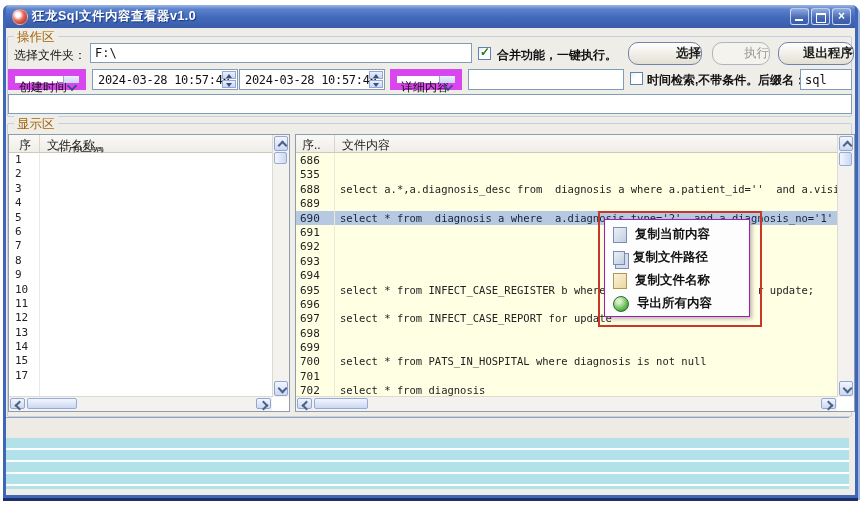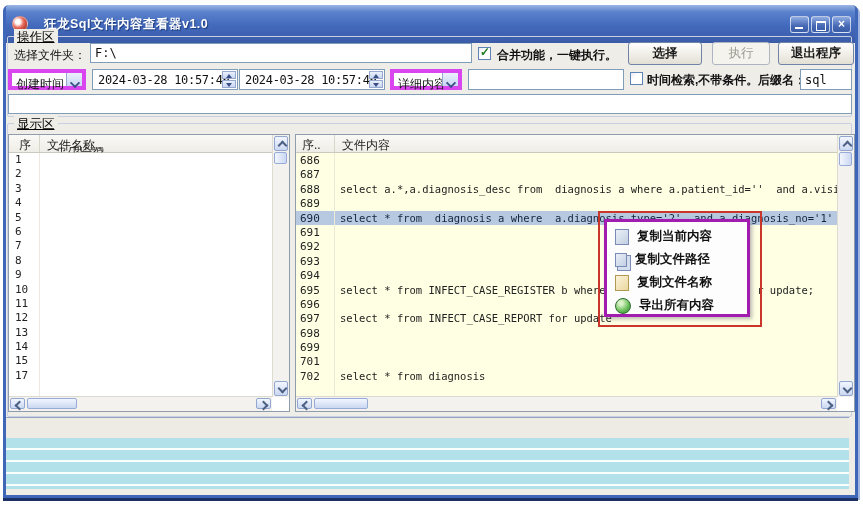--- a/index.html
+++ b/index.html
@@ -1,40 +1,40 @@
 <!DOCTYPE html>
 <html><head>
 <meta charset="utf-8">
 <style>
   html,body{margin:0;padding:0;}
   body{width:863px;height:507px;position:relative;background:#fff;font-family:"Liberation Sans",sans-serif;overflow:hidden;}
   .window{position:absolute;left:3px;top:5px;width:849px;height:490px;background:#EFEDE8;border:3px solid #4066B8;border-top:none;border-radius:6px 6px 0 0;box-shadow:0 3px 0 #1C2F66, 2px 2px 0 #9FB4DF;}
   
-  .titlebar{position:absolute;left:0;top:0;width:100%;height:38px;background:linear-gradient(180deg,#9CB6E4 0%,#5B82CC 18%,#4369BC 55%,#3A5CA8 100%);border-radius:4px 4px 0 0;display:flex;align-items:center;padding:0 4px;box-sizing:border-box;gap:12px;}
+  .titlebar{position:absolute;left:0;top:0;width:100%;height:23px;background:linear-gradient(180deg,#9CB6E4 0%,#5B82CC 18%,#4369BC 55%,#3A5CA8 100%);border-radius:4px 4px 0 0;display:flex;align-items:center;padding:0 4px;box-sizing:border-box;}
   .app-icon{width:14px;height:14px;border-radius:50%;background:radial-gradient(circle at 35% 35%,#ffffff 18%,#e86a5a 45%,#8c1f14 95%);border:1px solid #ffffff66;margin:0 4px 0 2px;flex:none;}
   .title-text{color:#fff;font-size:12.5px;font-weight:bold;text-shadow:1px 1px 1px #1A3A7A;letter-spacing:.5px;white-space:nowrap;}
   .win-btns{margin-left:auto;display:flex;gap:2px;}
   .wbtn{width:19px;height:17px;border-radius:3px;border:1px solid #ffffffAA;background:linear-gradient(180deg,#8FABE2,#4668B4 60%,#3B5CA6);box-sizing:border-box;position:relative;cursor:default;}
   .wbtn .bar{position:absolute;left:4px;bottom:3px;width:8px;height:2px;background:#fff;}
   .wbtn .box{position:absolute;left:4px;top:4px;width:8px;height:7px;border:1px solid #fff;border-top-width:2px;}
   .wbtn .x{position:absolute;left:0;top:0;width:100%;height:100%;color:#fff;font-size:12px;line-height:15px;text-align:center;font-weight:bold;}
   
   .fieldset{position:absolute;border:1px solid #C9CFE0;border-radius:2px;background:transparent;}
-  .group-label{position:absolute;font-size:12.5px;color:#000000;background:#EFEDE8;padding:0 3px;z-index:2;white-space:nowrap;text-decoration:underline;}
+  .group-label{position:absolute;font-size:12.5px;color:#a16207;background:#EFEDE8;padding:0 3px;z-index:2;white-space:nowrap;}
   .lbl{position:absolute;font-size:12px;color:#111;white-space:nowrap;}
   
   .tin{position:absolute;border:1px solid #7F9DB9;background:#fff;font-size:12px;font-family:"DejaVu Sans Mono",monospace;padding:2px 4px;box-sizing:border-box;color:#111;}
   
   .cb{position:absolute;width:13px;height:13px;border:1px solid #5E83B5;background:linear-gradient(135deg,#E7EBF2,#fff 40%);box-sizing:border-box;}
   .cb.checked::after{content:"✓";position:absolute;left:1px;top:-3px;font-size:12px;font-weight:bold;color:#1E7C1E;}
   
-  .btn{position:absolute;height:23px;border:1px solid #7283A8;border-radius:3px;background:linear-gradient(180deg,#FFFFFF,#F2F1EA 45%,#E2DFD5);font-size:12.5px;font-weight:bold;color:#1a1a1a;text-align:center;line-height:21px;box-sizing:border-box;cursor:default;}
+  .btn{position:absolute;height:23px;border:1px solid #7283A8;border-radius:10px;background:linear-gradient(180deg,#FFFFFF,#F2F1EA 45%,#E2DFD5);font-size:12.5px;font-weight:bold;color:#1a1a1a;text-align:right;line-height:21px;box-sizing:border-box;cursor:default;}
   .btn.disabled{color:#9C9A92;font-weight:normal;background:#F4F3EE;border-color:#ADB4C2;}
   
-  .combo{position:absolute;height:21px;border:4px solid #d946ef;background:#fff;box-sizing:border-box;}
+  .combo{position:absolute;height:21px;border:7px solid #d946ef;background:#fff;box-sizing:border-box;}
   .combo .cval{position:absolute;left:4px;top:3px;font-size:12px;color:#111;white-space:nowrap;}
   .combo .cbtn{position:absolute;right:0;top:0;width:16px;height:100%;background:linear-gradient(180deg,#EAF0FC,#C9D7F3);border-left:1px solid #97A8CE;box-sizing:border-box;}
   .chev-dn{position:absolute;left:4px;top:6px;width:6px;height:6px;border-left:2px solid #3A4E86;border-bottom:2px solid #3A4E86;transform:rotate(-45deg) scale(.9);}
   
   .dt{position:absolute;height:21px;border:1px solid #7F9DB9;background:#fff;box-sizing:border-box;}
   .dt .dval{position:absolute;left:5px;top:3px;font-size:12px;font-family:"DejaVu Sans Mono",monospace;color:#111;white-space:nowrap;letter-spacing:-.3px;}
   .spin{position:absolute;right:1px;top:1px;width:14px;height:17px;}
   .spin .sbtn{position:absolute;left:0;width:14px;height:8px;background:linear-gradient(180deg,#EAF0FC,#C9D7F3);border:1px solid #97A8CE;box-sizing:border-box;}
   .spin .up{top:0;} .spin .dn{top:9px;}
   .tri-up{position:absolute;left:3px;top:2px;width:0;height:0;border-left:3px solid transparent;border-right:3px solid transparent;border-bottom:4px solid #3A4E86;}
@@ -62,21 +62,21 @@
   .hscroll{position:absolute;height:14px;background:#F3F2EE;border-top:1px solid #DDDAD2;}
   .sq{position:absolute;background:linear-gradient(180deg,#F2F6FE,#CBD8F2);border:1px solid #93A6D0;border-radius:2px;box-sizing:border-box;}
   .thumbv{position:absolute;left:1px;width:13px;background:linear-gradient(90deg,#F2F6FE,#CBD8F2);border:1px solid #98ABD8;border-radius:2px;box-sizing:border-box;}
   .thumbh{position:absolute;top:1px;height:11px;background:linear-gradient(180deg,#F2F6FE,#CBD8F2);border:1px solid #98ABD8;border-radius:2px;box-sizing:border-box;}
   .ch{position:absolute;width:5px;height:5px;border-left:2px solid #4D6185;border-bottom:2px solid #4D6185;}
   .ch.u{transform:rotate(135deg);left:4px;top:5px;}
   .ch.d{transform:rotate(-45deg);left:4px;top:3px;}
   .ch.l{transform:rotate(45deg);left:5px;top:3px;}
   .ch.r{transform:rotate(225deg);left:3px;top:3px;}
   
-  .menu{position:absolute;background:#FDFDFD;border:3px solid #a21caf;box-shadow:2px 2px 4px rgba(100,100,120,.45);padding:3px 2px;box-sizing:border-box;z-index:5;}
+  .menu{position:absolute;background:#FDFDFD;border:1px solid #a21caf;box-shadow:2px 2px 4px rgba(100,100,120,.45);padding:3px 2px;box-sizing:border-box;z-index:5;}
   .mitem{position:relative;height:23px;display:flex;align-items:center;cursor:default;}
   .micon{flex:none;margin:0 8px 0 6px;position:relative;width:15px;height:16px;}
   .mlabel{font-size:12.5px;font-weight:bold;color:#111;white-space:nowrap;}
   .ic-page{background:linear-gradient(135deg,#EAF0F8,#C2CFE2);border:1px solid #7A8BB5;width:12px;height:14px;margin-top:1px;}
   .ic-page2{background:linear-gradient(135deg,#FBF3DC,#EBD79E);border:1px solid #B09A50;width:12px;height:14px;margin-top:1px;}
   .ic-pages{width:10px;height:12px;background:linear-gradient(135deg,#EAF0F8,#C2CFE2);border:1px solid #7A8BB5;box-shadow:3px 3px 0 #D5DEEC,3px 3px 0 1px #7A8BB5;margin-top:0;}
   .ic-globe{width:14px;height:14px;border-radius:50%;background:radial-gradient(circle at 35% 30%,#D9F2C8 15%,#6FC25E 55%,#2E7D32 100%);border:1px solid #2E6B2E;margin-top:1px;}
   
   .red-rect{position:absolute;border:2px solid #C8372A;z-index:6;pointer-events:none;}
   
@@ -210,33 +210,34 @@
   </div>
 
   <div class="panel" style="left:289px;top:129px;width:560px;height:278px;">
     <div class="phead">
       <span class="hc" style="left:6px;">序..</span>
       <span class="hsep" style="left:38px;"></span>
       <span class="hc" style="left:46px;">文件内容</span>
     </div>
     <div class="rows yellowbg" style="left:0;top:18px;right:17px;bottom:14px;">
         <div class="crow"><span class="cseq">686</span><span class="ccontent"></span></div>
-        <div class="crow"><span class="cseq">687</span><span class="ccontent"></span></div>
+        <div class="crow"><span class="cseq">535</span><span class="ccontent"></span></div>
         <div class="crow"><span class="cseq">688</span><span class="ccontent">select a.*,a.diagnosis_desc from  diagnosis a where a.patient_id=''  and a.visit_id=</span></div>
         <div class="crow"><span class="cseq">689</span><span class="ccontent"></span></div>
         <div class="crow selected"><span class="cseq">690</span><span class="ccontent">select * from  diagnosis a where  a.diagnosis_type='2'  and a.diagnosis_no='1'</span></div>
         <div class="crow"><span class="cseq">691</span><span class="ccontent"></span></div>
         <div class="crow"><span class="cseq">692</span><span class="ccontent"></span></div>
         <div class="crow"><span class="cseq">693</span><span class="ccontent"></span></div>
         <div class="crow"><span class="cseq">694</span><span class="ccontent"></span></div>
         <div class="crow"><span class="cseq">695</span><span class="ccontent">select * from INFECT_CASE_REGISTER b where b                      r update;</span></div>
         <div class="crow"><span class="cseq">696</span><span class="ccontent"></span></div>
         <div class="crow"><span class="cseq">697</span><span class="ccontent">select * from INFECT_CASE_REPORT for update</span></div>
         <div class="crow"><span class="cseq">698</span><span class="ccontent"></span></div>
         <div class="crow"><span class="cseq">699</span><span class="ccontent"></span></div>
+        <div class="crow"><span class="cseq">700</span><span class="ccontent">select * from PATS_IN_HOSPITAL where diagnosis is not null</span></div>
         <div class="crow"><span class="cseq">701</span><span class="ccontent"></span></div>
         <div class="crow"><span class="cseq">702</span><span class="ccontent">select * from diagnosis</span></div>
       </div>
     <div class="colline" style="left:38px;top:18px;bottom:14px;background:#EDE9D8;"></div>
     <div class="vscroll" style="right:0;top:0;bottom:14px;">
       <div class="sq" style="left:1px;top:1px;width:14px;height:15px;">
           <span class="ch u"></span>
         </div>
       <div class="thumbv" style="top:17px;height:14px;"></div>
       <div class="sq" style="left:1px;bottom:1px;width:14px;height:15px;">

